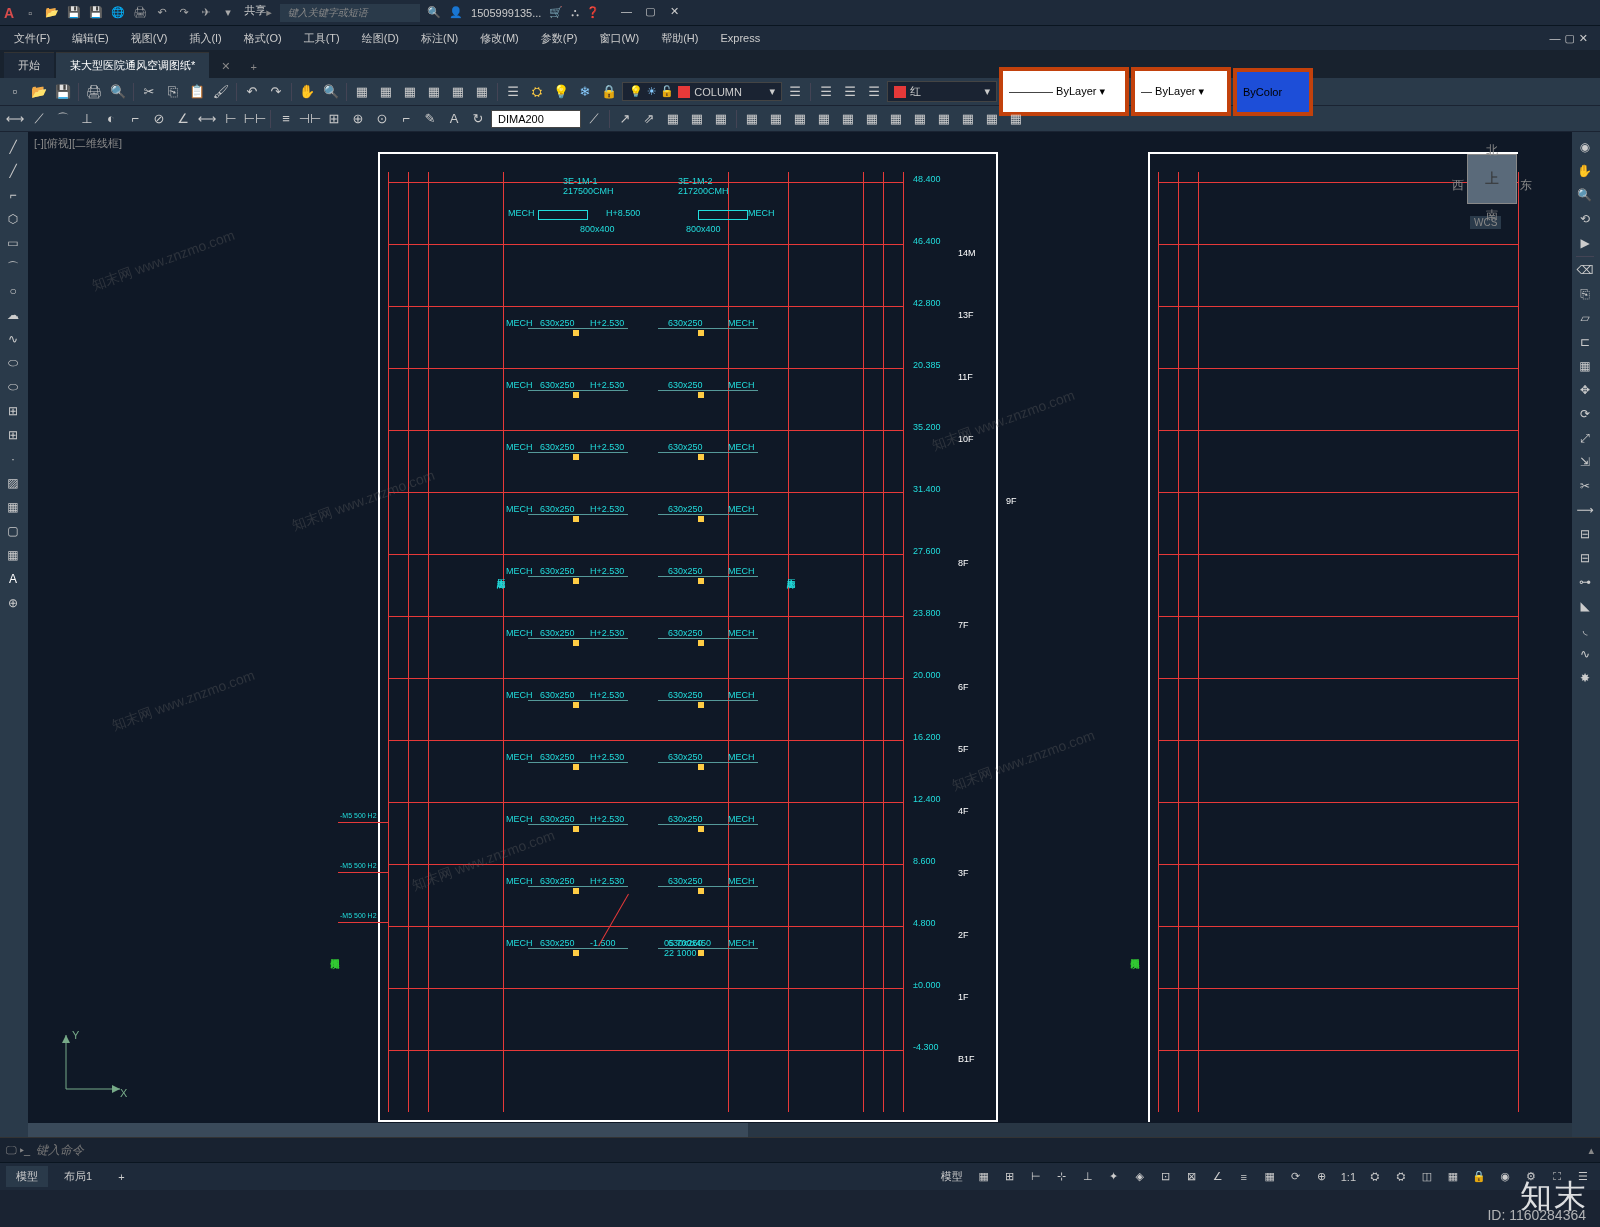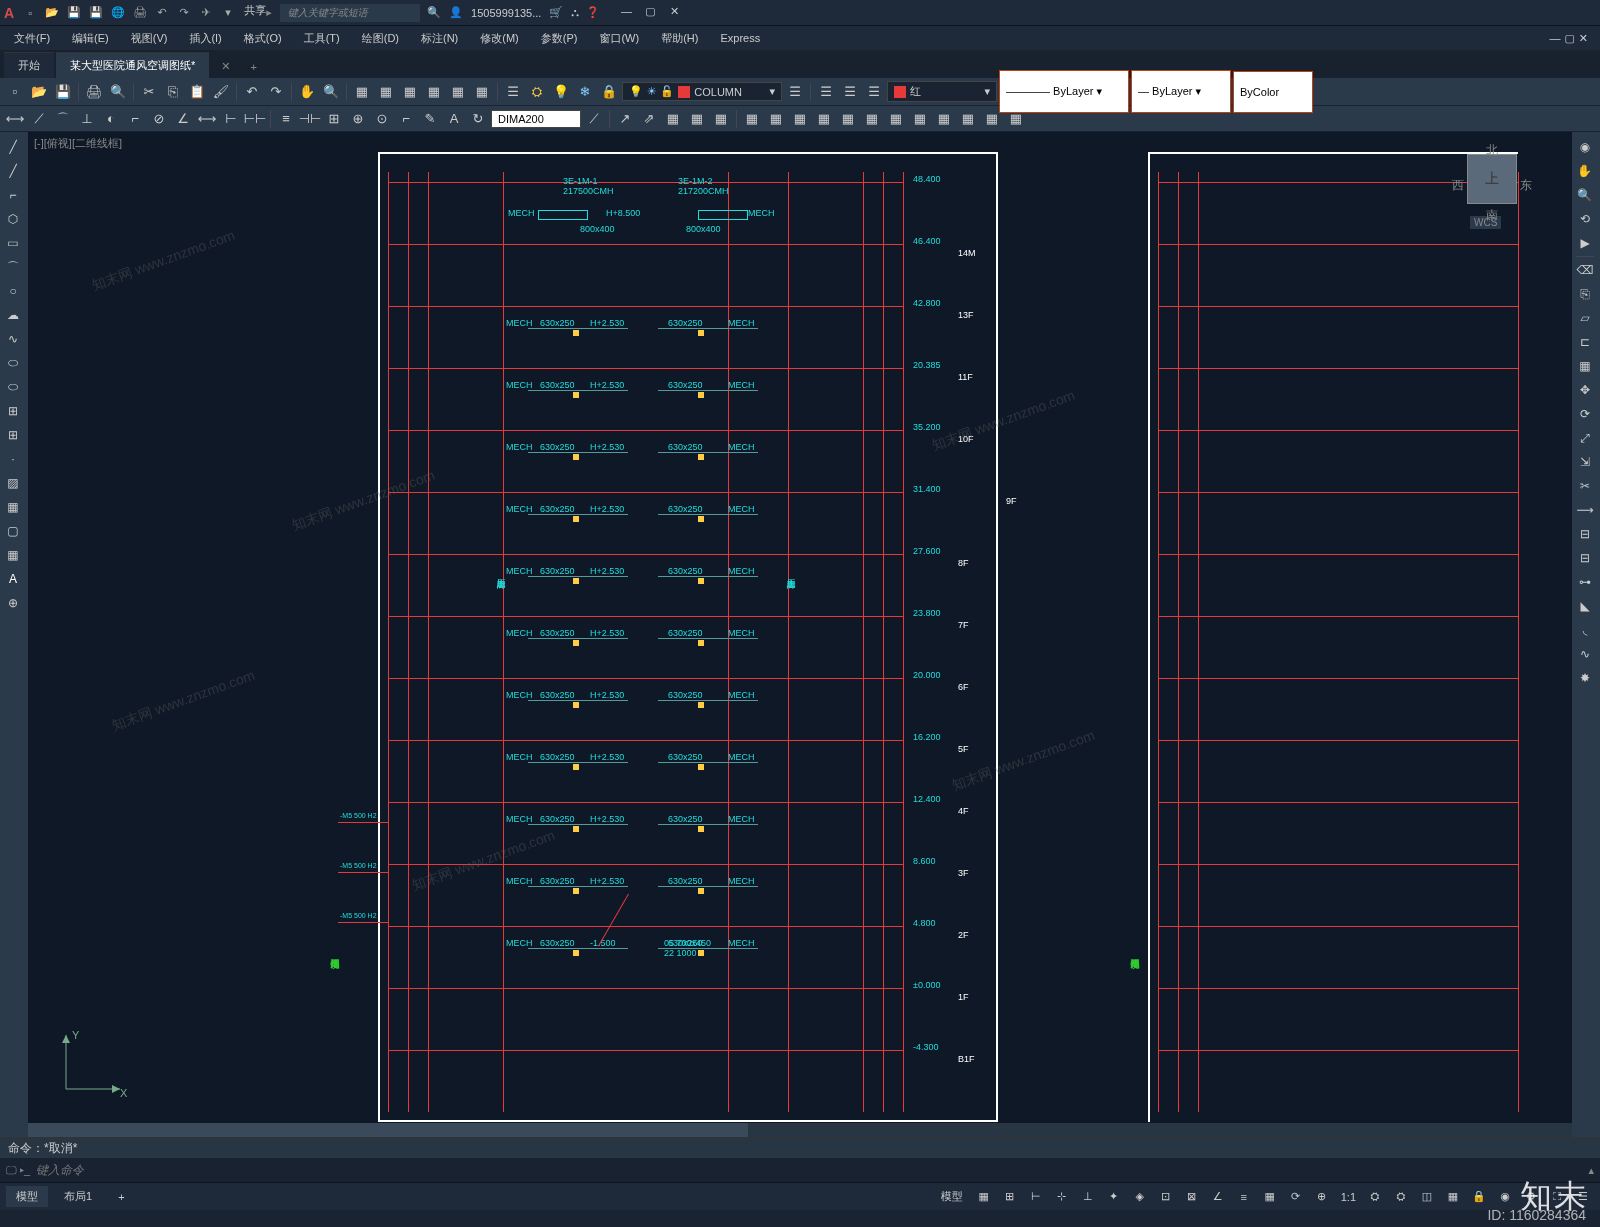--- a/index.html
+++ b/index.html
@@ -19,21 +19,21 @@
 .doc-close{margin-left:auto;display:flex;gap:4px;padding-right:8px}
 .tabbar{height:28px;background:#18222e;display:flex;align-items:flex-end;padding:0 4px}
 .tab{padding:5px 14px;background:#1e2a3a;color:#ccc;border-top:1px solid #333;margin-right:2px;cursor:pointer;font-size:11px}
 .tab.active{background:#2a3a4a;color:#fff}
 .tab-add{padding:5px 10px;color:#888;cursor:pointer}
 .toolbar{height:28px;background:#2a3a4a;display:flex;align-items:center;padding:2px 4px;gap:2px;border-bottom:1px solid #1a2332}
 .tb-btn{width:22px;height:22px;display:flex;align-items:center;justify-content:center;color:#ccc;cursor:pointer;font-size:13px}
 .tb-sep{width:1px;height:18px;background:#445;margin:0 2px}
 .layer-dd{background:#1a2332;color:#ccc;padding:2px 6px;min-width:160px;border:1px solid #444;font-size:11px;display:flex;align-items:center;gap:4px}
 .color-sw{width:12px;height:12px;display:inline-block}
-.prop-dd{background:#fff;color:#000;padding:14px 6px;min-width:100px;border:1px solid #c2410c;font-size:11px}
+.prop-dd{background:#fff;color:#000;padding:14px 6px;min-width:100px;border:4px solid #c2410c;font-size:11px}
 .toolbar2{height:26px;background:#2a3a4a;display:flex;align-items:center;padding:2px 4px;gap:2px;border-bottom:1px solid #1a2332}
 .dim-input{background:#fff;color:#000;padding:2px 6px;width:90px;border:1px solid #444;font-size:11px}
 .main-area{position:relative;height:1005px;display:flex}
 .left-toolbar{width:28px;background:#2a3a4a;display:flex;flex-direction:column;padding:4px 2px;gap:2px}
 .lt-btn{width:22px;height:22px;display:flex;align-items:center;justify-content:center;color:#ccc;cursor:pointer;font-size:12px}
 .canvas{flex:1;background:#0f1826;position:relative;overflow:hidden}
 .right-toolbar{width:28px;background:#2a3a4a;display:flex;flex-direction:column;padding:4px 2px;gap:2px}
 .viewcube{position:absolute;top:10px;right:40px;width:80px;height:100px;z-index:10}
 .vc-face{width:50px;height:50px;background:#5a6a7a;display:flex;align-items:center;justify-content:center;color:#333;font-size:14px;margin:12px auto;border:1px solid #888}
 .vc-dir{position:absolute;color:#888;font-size:12px}
@@ -172,21 +172,21 @@
   <div class="tb-btn">☰</div>
   <div class="tb-btn">☰</div>
   <div class="tb-btn">☰</div>
   <div class="layer-dd" style="min-width:110px">
     <span class="color-sw" style="background:#e63939"></span>
     <span>红</span>
     <span style="margin-left:auto">▾</span>
   </div>
   <div class="prop-dd" style="min-width:130px">———— <span>ByLayer</span> ▾</div>
   <div class="prop-dd" style="min-width:100px">— <span>ByLayer</span> ▾</div>
-  <div class="prop-dd" style="min-width:80px;background:#ffffff"><span>ByColor</span></div>
+  <div class="prop-dd" style="min-width:80px;background:#1d4ed8"><span>ByColor</span></div>
 </div>
 
 <div class="toolbar2">
   <div class="tb-btn">⟷</div>
   <div class="tb-btn">⟋</div>
   <div class="tb-btn">⌒</div>
   <div class="tb-btn">⊥</div>
   <div class="tb-btn">◐</div>
   <div class="tb-btn">⌐</div>
   <div class="tb-btn">⊘</div>
@@ -508,21 +508,20 @@
     <div class="lt-btn">⊟</div>
     <div class="lt-btn">⊶</div>
     <div class="lt-btn">◣</div>
     <div class="lt-btn">◟</div>
     <div class="lt-btn">∿</div>
     <div class="lt-btn">✸</div>
   </div>
 </div>
 
 <div class="cmdline-area">
-  <div class="cmd-history">命令：*取消*</div>
   <div class="cmd-input-row">
     <span class="cmd-prompt">🖵 ▸_</span>
     <input class="cmd-input" placeholder="键入命令" style="">
     <span style="color:#888">▴</span>
   </div>
 </div>
 
 <div class="statusbar">
   <div class="sb-tab active">模型</div>
   <div class="sb-tab">布局1</div>

